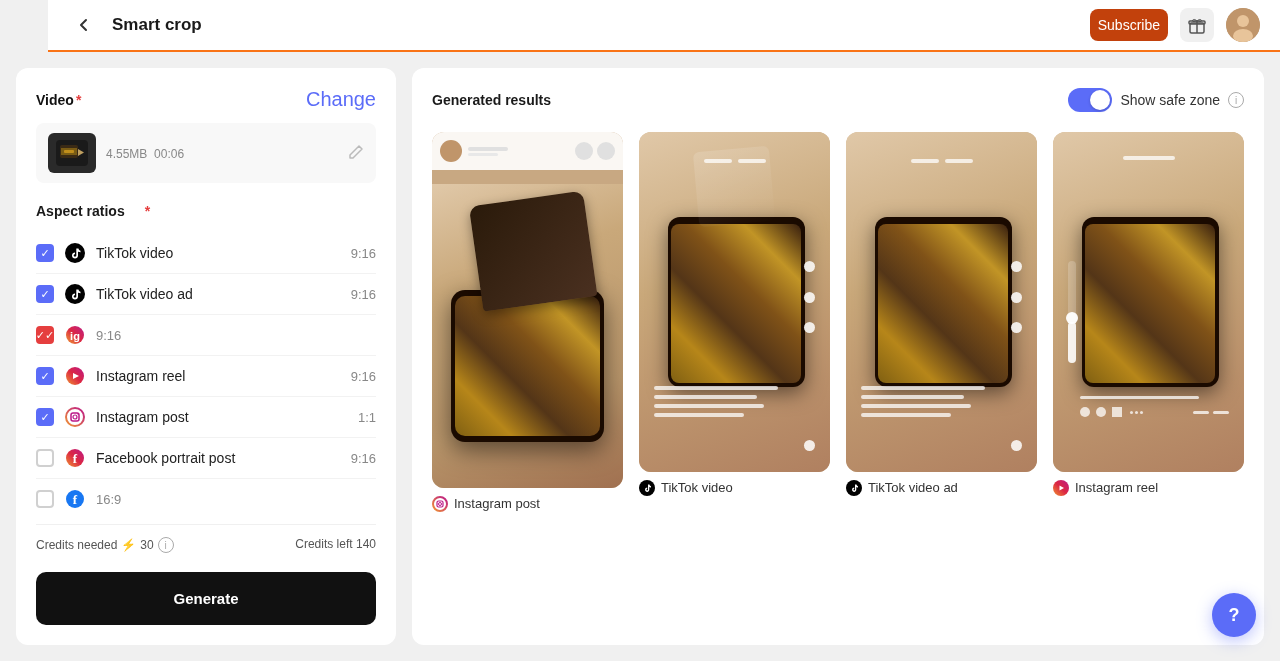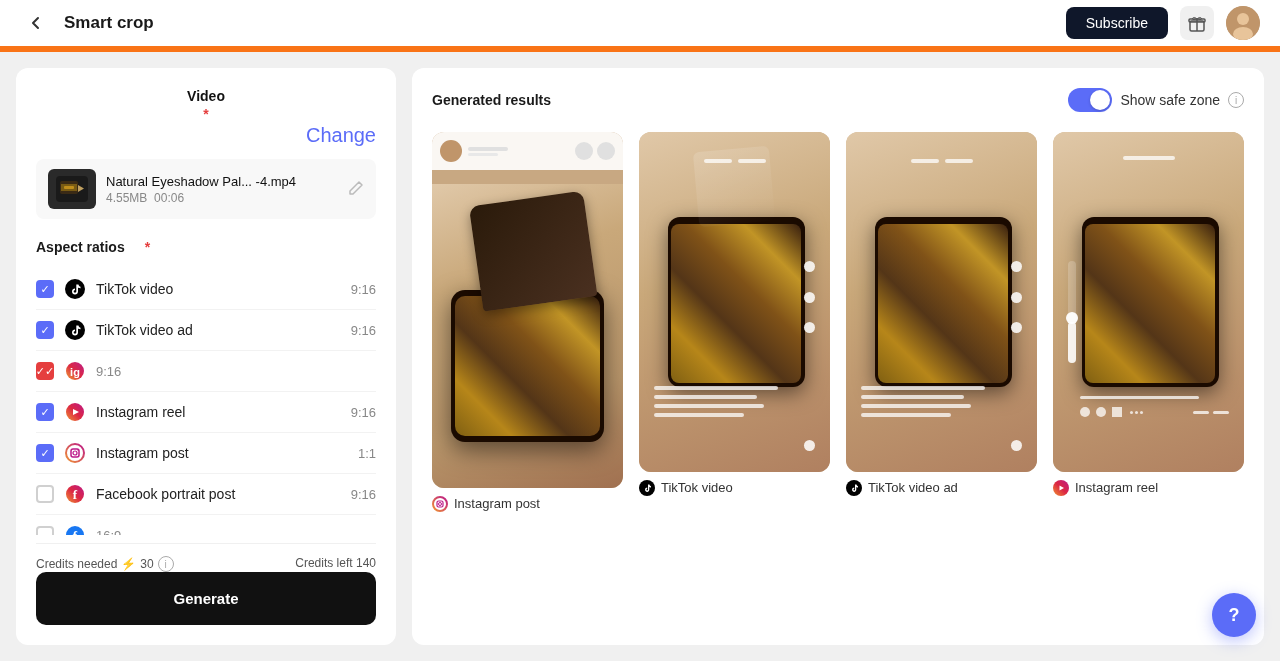--- a/index.html
+++ b/index.html
@@ -1,31 +1,31 @@
 <!DOCTYPE html>
 <html><head>
   <meta charset="utf-8">
   <style>
     * { box-sizing: border-box; margin: 0; padding: 0; }
     body { font-family: -apple-system, BlinkMacSystemFont, 'Segoe UI', sans-serif; background: #f0f0f0; color: #1a1a1a; font-size: 14px; }
 
     
-    .header { display: flex; align-items: center; background: #fff; padding: 0 20px; height: 52px; border-bottom: 6px solid #f97316; gap: 12px; }
+    .header { display: flex; align-items: center; background: #fff; padding: 0 20px; height: 52px; border-bottom: 2px solid #f97316; gap: 12px; margin-left: 48px; }
     .header-back { width: 32px; height: 32px; display: flex; align-items: center; justify-content: center; border-radius: 6px; cursor: pointer; color: #555; }
     .header-title { font-size: 17px; font-weight: 600; flex: 1; }
-    .subscribe-btn { background: #0f172a; color: #fff; border: none; padding: 8px 20px; border-radius: 8px; font-size: 14px; font-weight: 500; cursor: pointer; text-align: center; }
+    .subscribe-btn { background: #c2410c; color: #fff; border: none; padding: 8px 8px; border-radius: 8px; font-size: 14px; font-weight: 500; cursor: pointer; text-align: center; }
     .header-icon { width: 34px; height: 34px; background: #f0f0f0; border-radius: 8px; display: flex; align-items: center; justify-content: center; cursor: pointer; }
     .avatar { width: 34px; height: 34px; border-radius: 50%; background: #c0a080; overflow: hidden; cursor: pointer; }
 
     
     .main { display: flex; height: calc(100vh - 52px); padding: 16px; gap: 16px; }
 
     
     .left-panel { width: 380px; background: #fff; border-radius: 12px; padding: 20px; display: flex; flex-direction: column; overflow: hidden; flex-shrink: 0; }
-    .panel-label { font-size: 14px; font-weight: 600; color: #111; display: flex; align-items: center; gap: 2px; margin-bottom: 12px; flex-direction: column; }
+    .panel-label { font-size: 14px; font-weight: 600; color: #111; display: flex; align-items: center; gap: 2px; margin-bottom: 12px; }
     .required { color: #e53e3e; }
     .change-link { color: #5b6cf8; font-size: 20px; cursor: pointer; margin-left: auto; font-weight: 500; }
 
     .video-file { display: flex; align-items: center; gap: 10px; background: #f8f8f8; border-radius: 8px; padding: 10px 12px; margin-bottom: 20px; }
     .video-thumb { width: 48px; height: 40px; background: #2a2a2a; border-radius: 6px; overflow: hidden; display: flex; align-items: center; justify-content: center; }
     .video-info { flex: 1; }
     .video-name { font-size: 13px; font-weight: 500; color: #111; }
     .video-meta { font-size: 12px; color: #888; margin-top: 2px; }
     .edit-icon { color: #aaa; cursor: pointer; }
 
@@ -36,21 +36,21 @@
     .ratio-item:last-child { border-bottom: none; }
     .ratio-checkbox { width: 18px; height: 18px; border-radius: 4px; border: 2px solid #d0d0d0; cursor: pointer; flex-shrink: 0; display: flex; align-items: center; justify-content: center; }
     .ratio-checkbox.checked { background: #5b6cf8; border-color: #5b6cf8; }
     .ratio-checkbox.checked::after { content: '✓'; color: #fff; font-size: 11px; }
     .platform-icon { width: 22px; height: 22px; flex-shrink: 0; display: flex; align-items: center; justify-content: center; }
     .ratio-name { flex: 1; font-size: 14px; color: #222; }
     .ratio-value { font-size: 13px; color: #888; }
 
     
     .left-footer { padding-top: 12px; border-top: 1px solid #f0f0f0; margin-top: 8px; }
-    .credits-row { display: flex; justify-content: space-between; margin-bottom: 0; font-size: 12px; color: #555; }
+    .credits-row { display: flex; justify-content: space-between; margin-bottom: 19px; font-size: 12px; color: #555; }
     .credits-needed { display: flex; align-items: center; gap: 4px; }
     .lightning { color: #f59e0b; }
     .generate-btn { width: 100%; background: #111; color: #fff; border: none; padding: 18px; border-radius: 10px; font-size: 15px; font-weight: 600; cursor: pointer; }
 
     
     .right-panel { flex: 1; background: #fff; border-radius: 12px; padding: 20px; overflow-y: auto; }
     .results-header { display: flex; align-items: center; margin-bottom: 20px; }
     .results-title { font-size: 14px; font-weight: 600; flex: 1; }
     .safe-zone-toggle { display: flex; align-items: center; gap: 8px; font-size: 14px; color: #333; }
     .toggle { width: 44px; height: 24px; background: #5b6cf8; border-radius: 12px; position: relative; cursor: pointer; }
@@ -108,21 +108,20 @@
       <div class="video-thumb">
         <svg width="32" height="26" viewBox="0 0 32 26">
           <rect width="32" height="26" fill="#1a1a1a" rx="4"></rect>
           <rect x="4" y="5" width="18" height="13" rx="2" fill="#3a2a15"></rect>
           <rect x="5" y="8" width="16" height="7" fill="#8b6914" opacity="0.8"></rect>
           <rect x="8" y="10" width="10" height="3" rx="1" fill="#c8941c" opacity="0.9"></rect>
           <path d="M22 9L28 12.5L22 16Z" fill="#c0a060"></path>
         </svg>
       </div>
       <div class="video-info">
-        <div class="video-name">Natural Eyeshadow Pal... -4.mp4</div>
         <div class="video-meta">
           <span>4.55MB</span>&nbsp;&nbsp;<span>00:06</span>
         </div>
       </div>
       <div class="edit-icon">
         <svg width="16" height="16" viewBox="0 0 16 16" fill="none">
           <path d="M11 2L14 5L5 14L2 14L2 11L11 2Z" stroke="#bbb" stroke-width="1.5" stroke-linejoin="round"></path>
         </svg>
       </div>
     </div>

